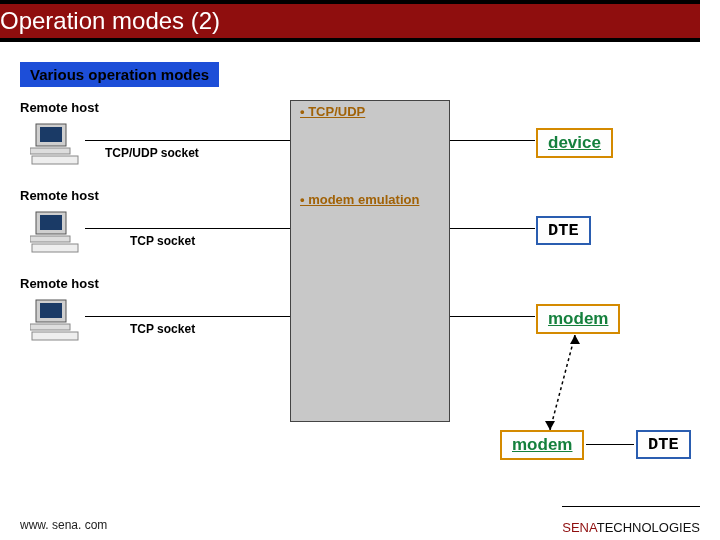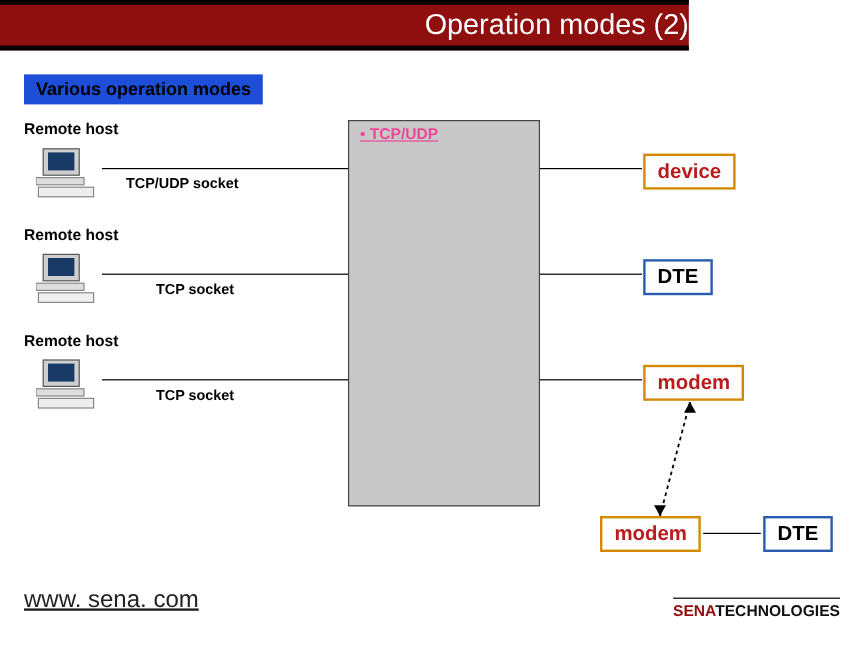--- a/index.html
+++ b/index.html
@@ -1,31 +1,31 @@
 <!DOCTYPE html>
 <html><head>
 <meta charset="utf-8">
 <style>
   * { box-sizing: border-box; margin: 0; padding: 0; }
   body { width: 720px; height: 540px; font-family: Verdana, Arial, sans-serif; background: #fff; position: relative; overflow: hidden; }
-  .title-bar { width: 574px; height: 42px; background: #8f0e0e; border-top: 4px solid #000; border-bottom: 4px solid #000; display: flex; align-items: center; justify-content: flex-end; }
+  .title-bar { width: 700px; height: 42px; background: #8f0e0e; border-top: 4px solid #000; border-bottom: 4px solid #000; display: flex; align-items: center; justify-content: flex-start; }
   .title-bar .t { color: #fff; font-size: 24px; font-weight: 400; }
   .subtitle { position: absolute; left: 20px; top: 62px; background: #1d4ed8; padding: 4px 10px; font-weight: bold; font-size: 15px; }
   .stage { position: absolute; left: 0; top: 100px; width: 616px; height: 400px; }
   .label { position: absolute; font-size: 13px; font-weight: bold; }
   .socketlabel { position: absolute; font-size: 12px; font-weight: bold; }
   .centerbox { position: absolute; left: 290px; top: 0px; width: 160px; height: 322px; background: #c8c8c8; border: 1px solid #444; }
-  .modehdr { position: absolute; font-size: 13px; font-weight: bold; text-decoration: underline; color: #ec4899; }
+  .modehdr { position: absolute; font-size: 13px; font-weight: bold; text-decoration: underline; color: #a16207; }
   .computer { position: absolute; width: 50px; height: 44px; }
   .rightbox { position: absolute; border: 2px solid; padding: 3px 10px; font-size: 17px; font-weight: bold; }
-  .box-orange { border-color: #d48a00; background: #fefefe; color: #b91c1c; }
-  .box-blue { border-color: #2a5db0; background: #fefefe; color: #000; }
+  .box-orange { border-color: #d48a00; background: #fefefe; color: #15803d; text-decoration: underline; }
+  .box-blue { border-color: #2a5db0; background: #fefefe; color: #000; font-family: Liberation Mono, monospace; }
   .line { position: absolute; background: #000; }
-  .footer-url { position: absolute; left: 20px; bottom: 28px; font-size: 20px; color: #222; text-decoration: underline; }
-  .footer-logo { position: absolute; right: 20px; bottom: 24px; font-size: 13px; font-weight: bold; color: #111; border-top: 1px solid #000; padding-top: 2px; }
+  .footer-url { position: absolute; left: 20px; bottom: 8px; font-size: 12px; color: #222; }
+  .footer-logo { position: absolute; right: 20px; bottom: 5px; font-size: 13px; font-weight: normal; color: #111; border-top: 1px solid #000; padding-top: 13px; }
   .footer-logo .s1 { color: #8f0e0e; }
   svg.dotline { position: absolute; }
 </style>
 </head>
 <body>
 
 <div class="title-bar">
   <span class="t">Operation modes (2)</span>
 </div>
 
@@ -52,20 +52,21 @@
 
   <div class="label" style="left:20px; top:88px;">Remote host</div>
   <div class="computer" style="left:30px; top:110px;">
     <svg width="50" height="44" viewBox="0 0 50 44">
         <rect x="6" y="2" width="30" height="22" fill="#cfcfcf" stroke="#555"></rect>
         <rect x="10" y="5" width="22" height="15" fill="#1a3a66"></rect>
         <rect x="0" y="26" width="40" height="6" fill="#ddd" stroke="#888"></rect>
         <rect x="2" y="34" width="46" height="8" fill="#eee" stroke="#888"></rect>
       </svg>
   </div>
+  <div class="modehdr" style="left:300px; top:92px;">• modem emulation</div>
   <div class="socketlabel" style="left:130px; top:134px;">TCP socket</div>
   <div class="line" style="left:85px; top:128px; width:205px; height:1px;"></div>
   <div class="line" style="left:450px; top:128px; width:85px; height:1px;"></div>
   <div class="rightbox box-blue" style="left:536px; top:116px;">DTE</div>
 
   <div class="label" style="left:20px; top:176px;">Remote host</div>
   <div class="computer" style="left:30px; top:198px;">
     <svg width="50" height="44" viewBox="0 0 50 44">
         <rect x="6" y="2" width="30" height="22" fill="#cfcfcf" stroke="#555"></rect>
         <rect x="10" y="5" width="22" height="15" fill="#1a3a66"></rect>

